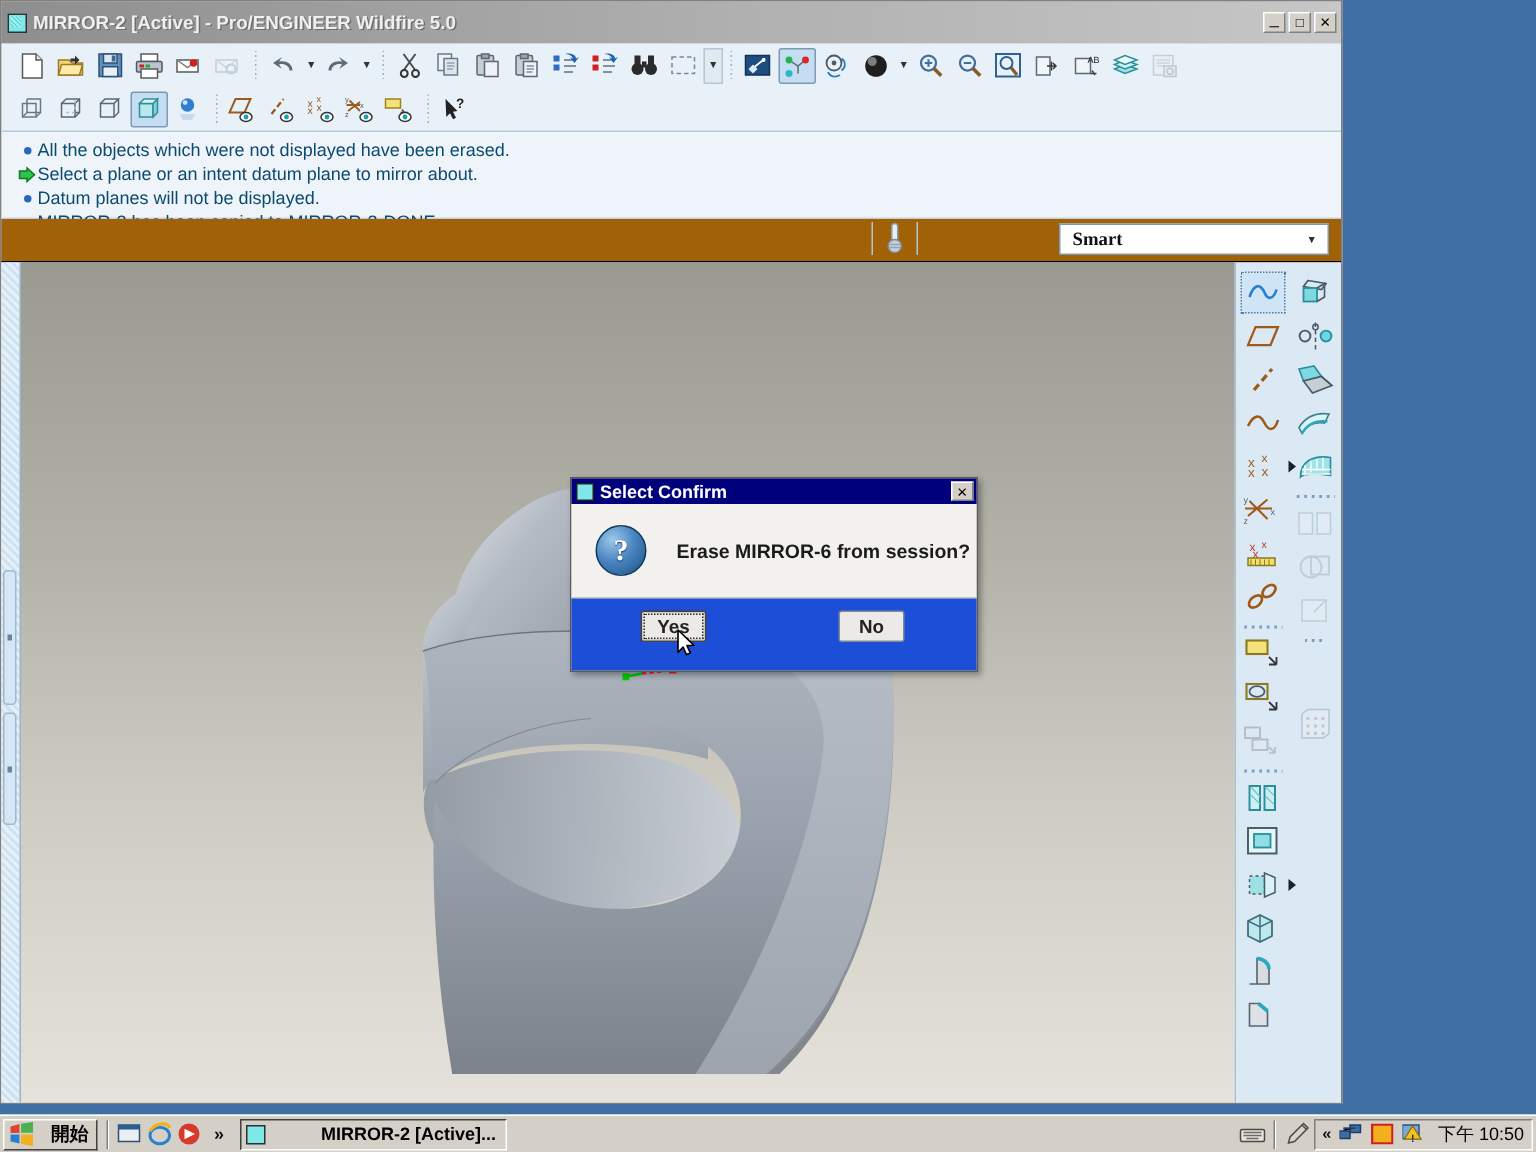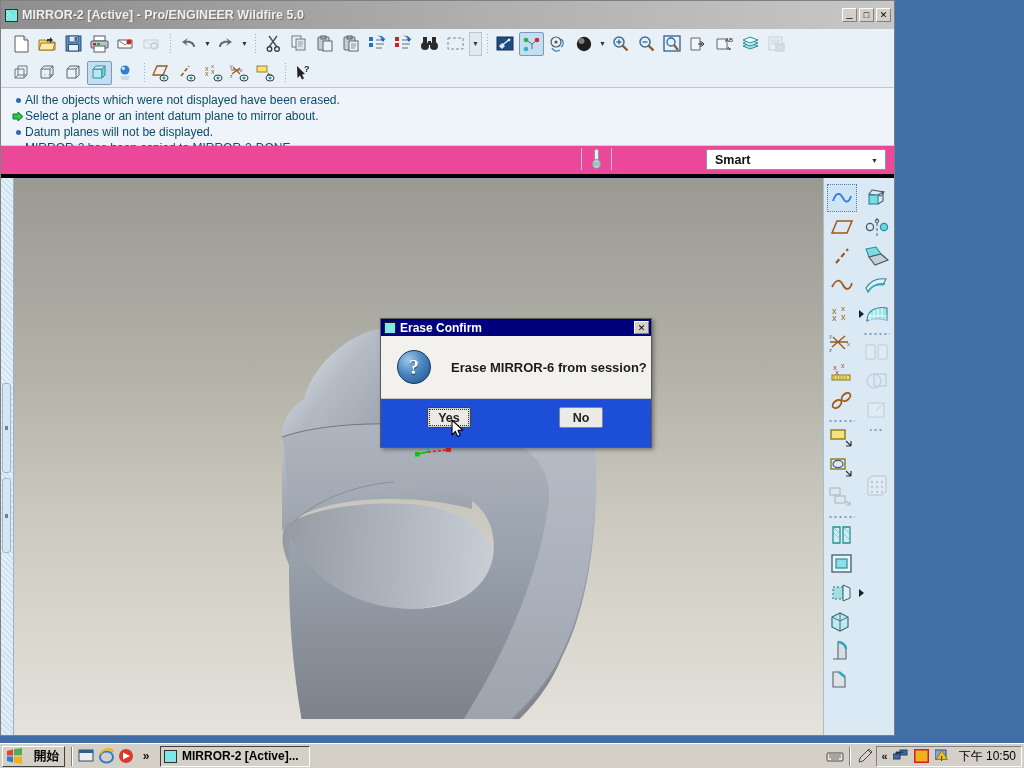--- a/index.html
+++ b/index.html
@@ -83,23 +83,24 @@
   #msgarea{
     background:#eef4fa;border-bottom:1px solid #c2d2e0;
     padding:4px 0 4px 10px;flex:0 0 auto;height:58px;box-sizing:border-box;
   }
   .msgline{display:flex;align-items:center;height:16px;font-size:12px;color:#0c4a6e;}
   .bullet{width:14px;flex:0 0 auto;display:flex;align-items:center;justify-content:center;}
   .bullet .dot{width:5px;height:5px;border-radius:50%;background:#2d6ab5;}
   .arrow{width:14px;flex:0 0 auto;display:flex;align-items:center;justify-content:center;}
   
   #selbar{
-    background:#ec4899;height:28px;flex:0 0 auto;
+    background:#a16207;height:28px;flex:0 0 auto;
     display:flex;align-items:center;position:relative;
-    border-bottom:4px solid #000000;
+    border-bottom:1px solid #000000;
+    font-family:Liberation Serif, serif;
   }
   #therm-wrap{position:absolute;left:580px;top:2px;display:flex;align-items:center;}
   #combo{
     position:absolute;right:8px;top:3px;width:180px;height:21px;
     background:#fff;border:1px solid #7a9ab5;box-sizing:border-box;
     display:flex;align-items:center;font-size:12.5px;color:#101010;
     padding-left:8px;font-weight:bold;
   }
   #combo .cbtn{position:absolute;right:3px;top:3px;width:15px;height:14px;
     display:flex;align-items:center;justify-content:center;font-size:7px;color:#303030;}
@@ -188,21 +189,21 @@
   #startbtn b{font-size:12.5px;color:#000;font-weight:bold;}
   .qlicon{width:20px;height:20px;display:flex;align-items:center;justify-content:center;}
   .qlsep{width:1px;height:19px;background:#808080;border-right:1px solid #fff;margin:0 3px;}
   #taskitem{
     height:21px;min-width:150px;margin-left:4px;padding:0 6px 0 3px;
     background:#d4d0c8;border:1px solid;
     border-color:#404040 #ffffff #ffffff #404040;
     display:flex;align-items:center;gap:5px;box-sizing:border-box;
   }
   #taskitem .ti{width:13px;height:13px;background:#7ee8e8;border:1px solid #303030;box-sizing:border-box;}
-  #taskitem span{font-size:12px;font-weight:bold;color:#000;white-space:nowrap;}
+  #taskitem span{font-size:12px;font-weight:bold;color:#000;white-space:nowrap;margin-left:32px;}
   #tray{
     margin-left:auto;height:21px;display:flex;align-items:center;gap:5px;
     padding:0 5px;border:1px solid;border-color:#808080 #ffffff #ffffff #808080;
     box-sizing:border-box;margin-right:2px;
   }
   #tray .clock{font-size:12px;color:#000;white-space:nowrap;margin-left:3px;}
   .traybtn{width:22px;height:21px;display:flex;align-items:center;justify-content:center;}
   svg{display:block;}
 </style>
 </head>
@@ -823,21 +824,21 @@
             </svg>
         </div>
       </div>
     </div>
   </div>
 </div>
 
 <div id="dialog">
   <div id="dlg-title">
     <div class="dicon"></div>
-    <div id="dlg-title-text">Erase Confirm</div>
+    <div id="dlg-title-text">Select Confirm</div>
     <div id="dlg-close">
       <span>✕</span>
     </div>
   </div>
   <div id="dlg-body">
     <div id="qicon">?</div>
     <div id="dlg-msg">Erase MIRROR-6 from session?</div>
   </div>
   <div id="dlg-btns">
     <div id="btn-yes-wrap">

